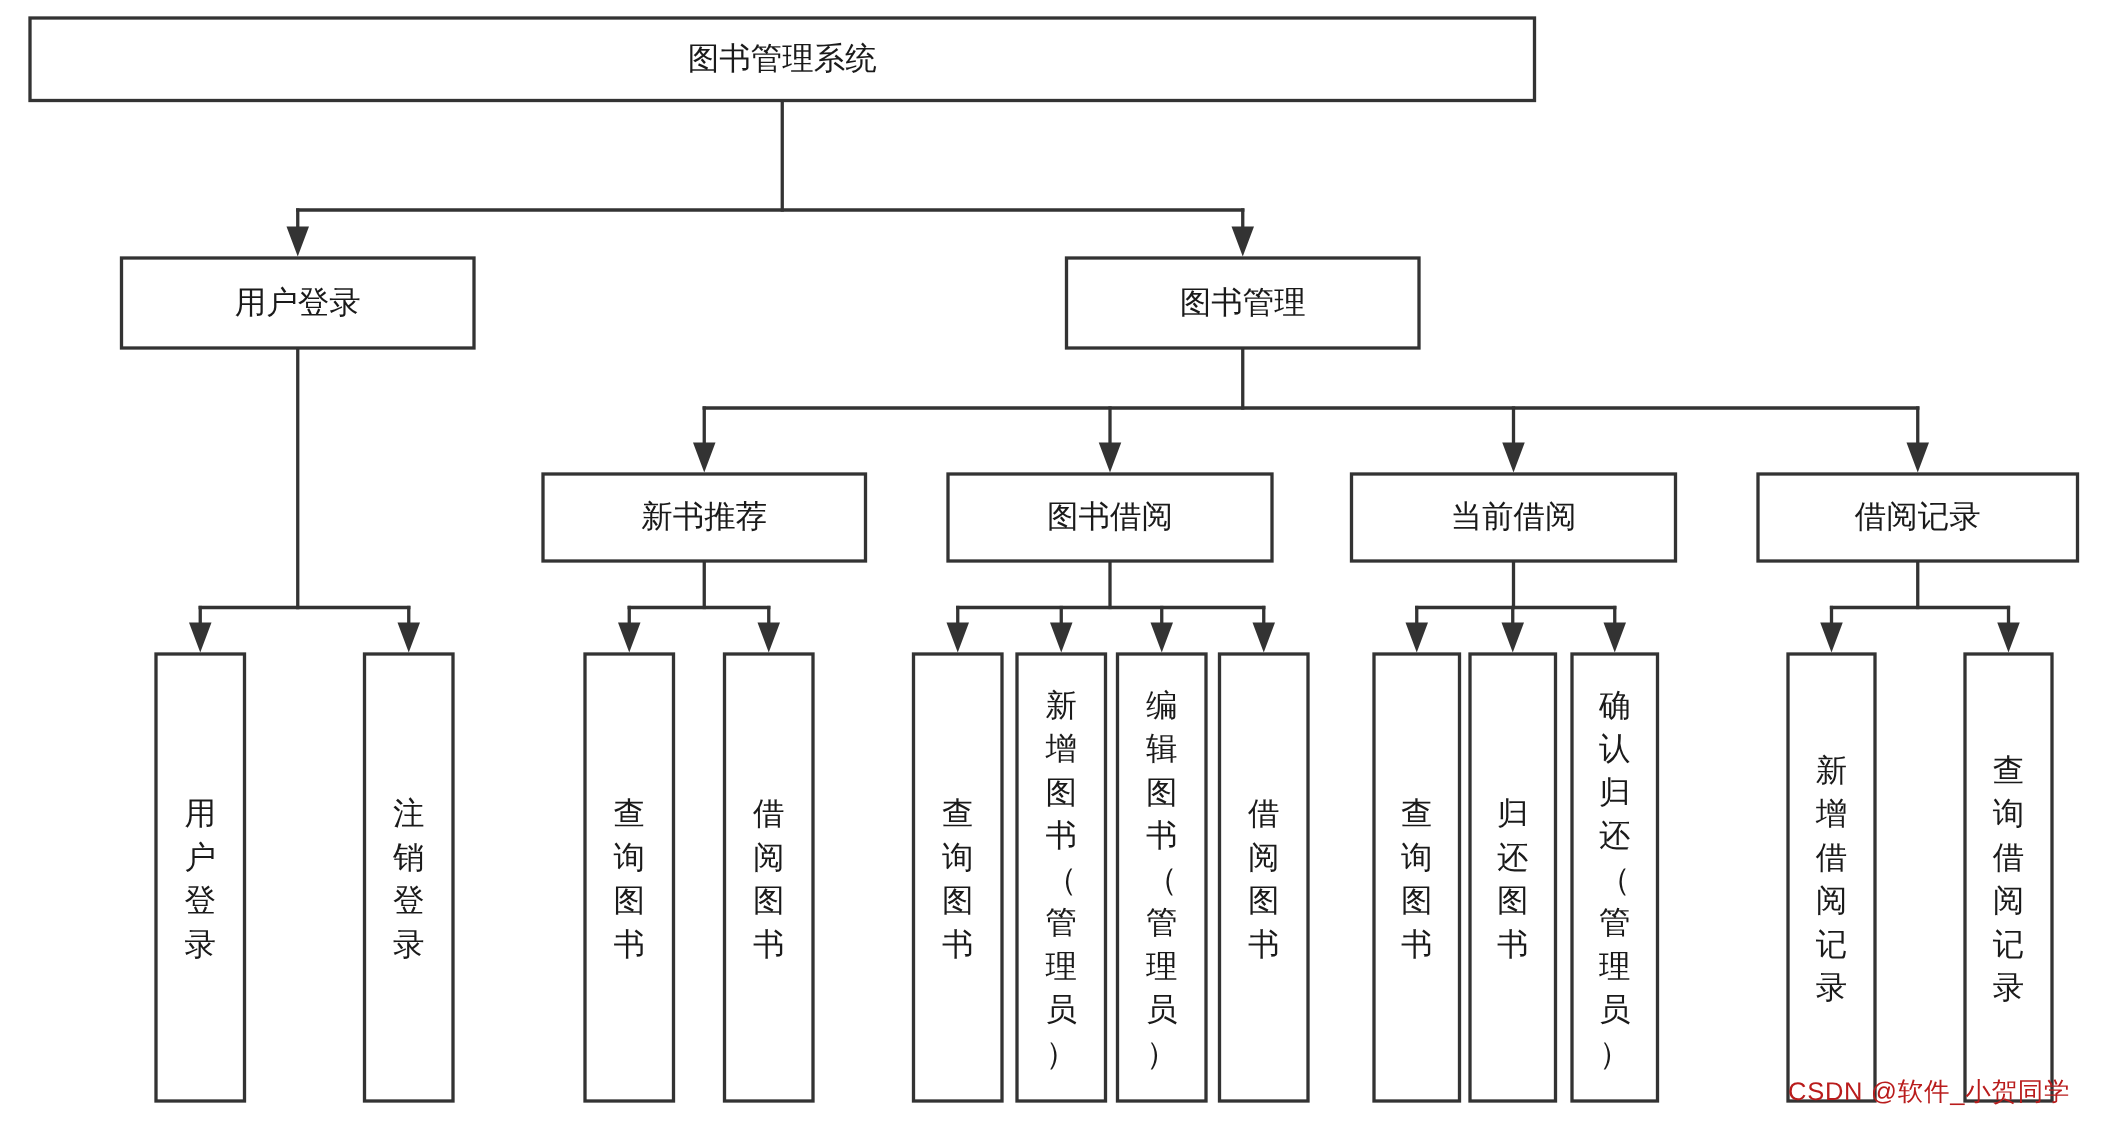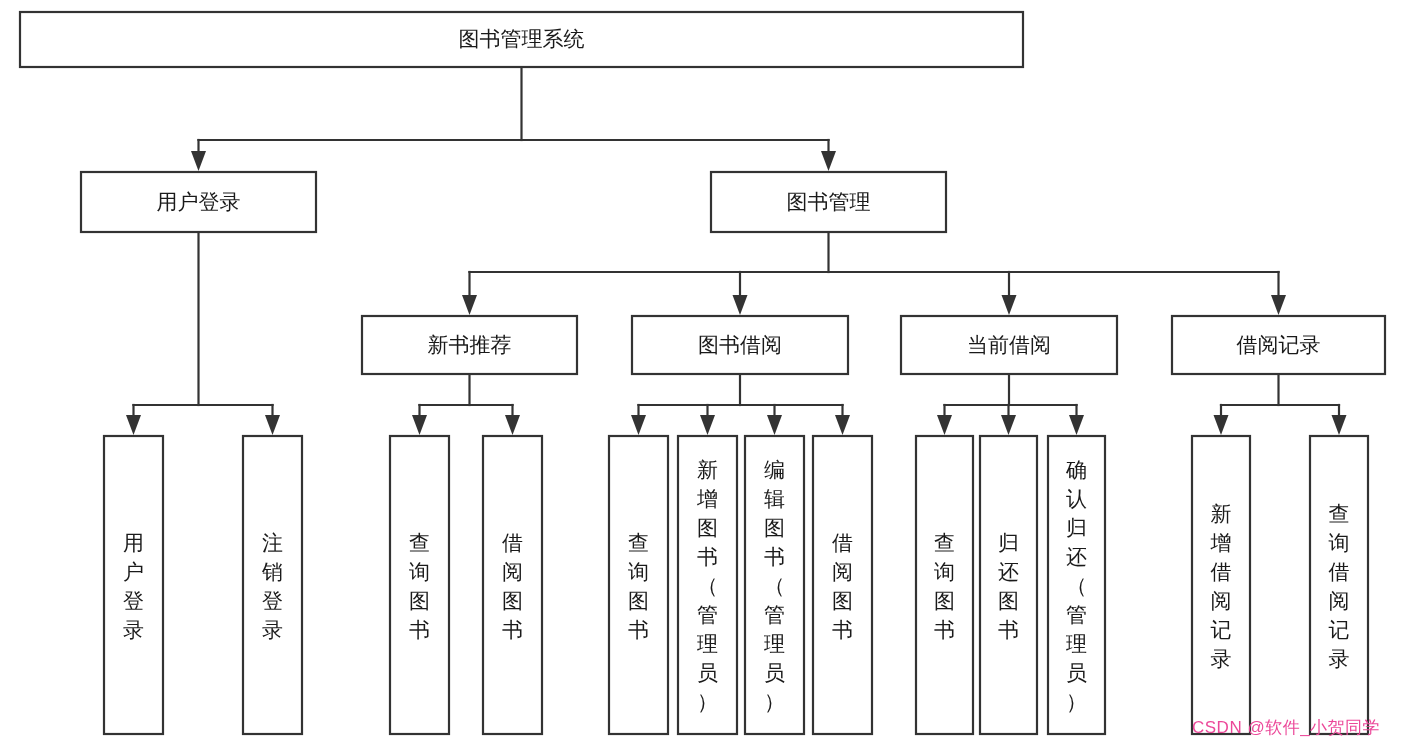--- a/index.html
+++ b/index.html
@@ -54,21 +54,21 @@
   .node-label-v {
     font-family: "Liberation Sans", "DejaVu Sans", sans-serif;
     font-size: 21px;
     fill: #1a1a1a;
     text-anchor: middle;
   }
   .watermark-text {
     position: absolute;
     font-family: "Liberation Sans", "DejaVu Sans", sans-serif;
     font-size: 17px;
-    color: #ec4899;
+    color: #b91c1c;
     white-space: nowrap;
     letter-spacing: 0.5px;
     pointer-events: none;
     user-select: none;
   }
 </style>
 </head>
 <body>
 
 <div id="diagram-root">

